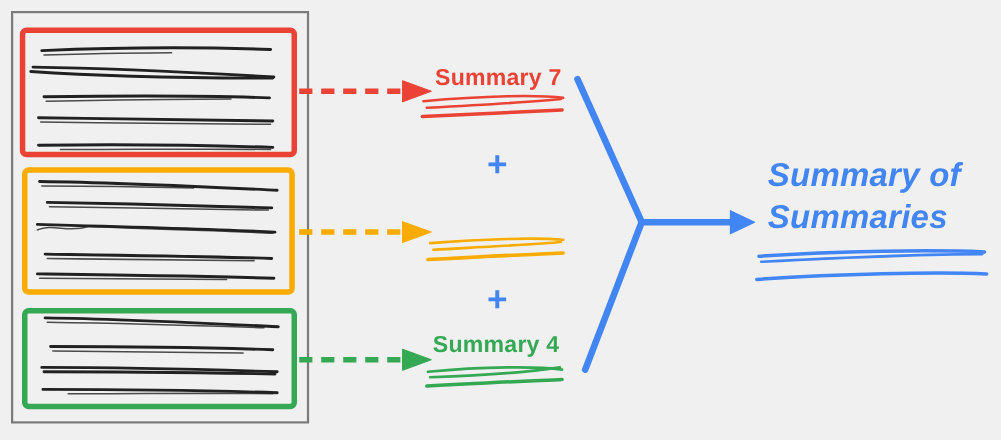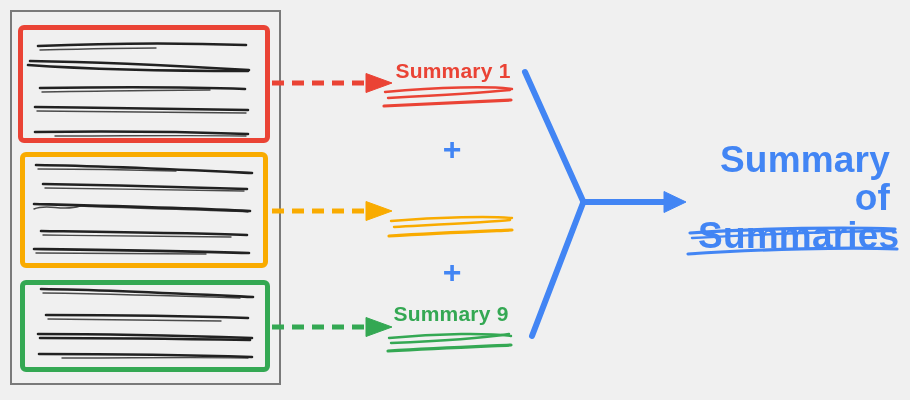--- a/index.html
+++ b/index.html
@@ -45,23 +45,24 @@
   }
   .lbl-red{left:387px;top:58px;color:var(--c-red);}
   .lbl-orange{left:387px;top:186px;color:var(--c-orange);}
   .lbl-green{left:385px;top:301px;color:var(--c-green);}
   .plus{
     position:absolute;left:434px;width:36px;text-align:center;
     font-size:32px;font-weight:700;line-height:30px;color:var(--c-blue);
   }
   .plus-1{top:134px;} .plus-2{top:257px;}
   .result{
-    position:absolute;left:698px;top:141px;width:192px;text-align:right;
-    font-size:37px;font-weight:700;line-height:38px;letter-spacing:.2px;
+    position:absolute;left:698px;top:141px;width:192px;text-align:left;
+    font-size:30px;font-weight:700;line-height:38px;letter-spacing:.2px;
     color:var(--c-blue);
+    font-style:italic;
   }
 </style>
 </head>
 <body>
 
 <div class="stage">
 
   <div class="doc-frame"></div>
   <div class="sec sec-red"></div>
   <div class="sec sec-orange"></div>
@@ -143,19 +144,19 @@
     </g>
     <polygon class="head fill-blue" points="664,191.5 686,202 664,212.5"></polygon>
 
     <g class="u stroke-blue">
       <path class="fat" d="M690,233 C760,228 850,227 895,229"></path>
       <path d="M692,238 C770,234 850,231 893,231"></path>
       <path class="fat" d="M688,254 C760,249 850,247 897,249"></path>
     </g>
   </svg>
 
-  <div class="lbl lbl-red">Summary 1</div>
+  <div class="lbl lbl-red">Summary 7</div>
   <div class="plus plus-1">+</div>
   <div class="plus plus-2">+</div>
-  <div class="lbl lbl-green">Summary 9</div>
+  <div class="lbl lbl-green">Summary 4</div>
   <div class="result">Summary of Summaries</div>
 
 </div>
 
 </body></html>

